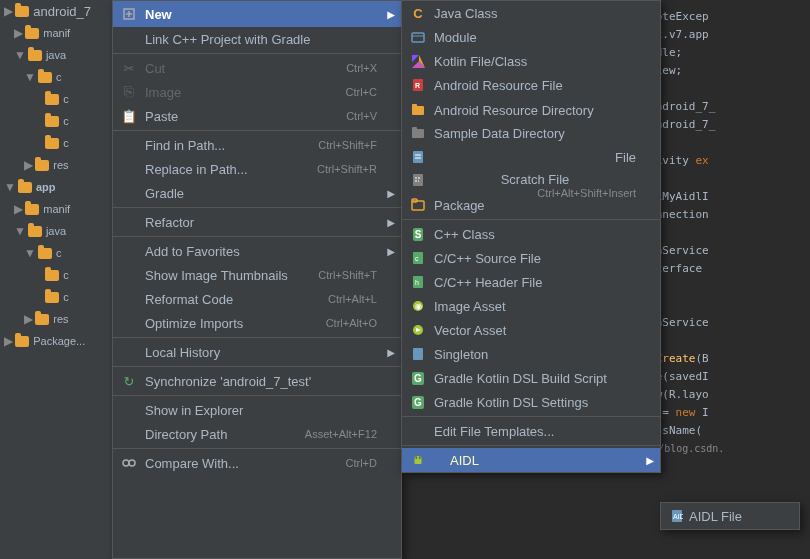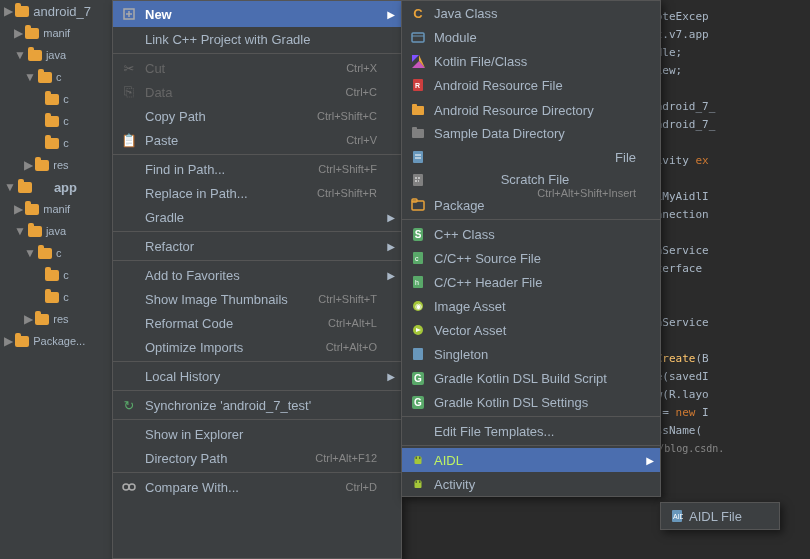--- a/index.html
+++ b/index.html
@@ -114,21 +114,21 @@
       border: 1px solid #555;
       box-shadow: 3px 3px 8px rgba(0,0,0,0.5);
       z-index: 11;
     }
 
     
     .submenu-aidl {
       position: absolute;
       top: 502px;
       left: 660px;
-      width: 120px;
+      width: 140px;
       background: #3c3f41;
       border: 1px solid #555;
       box-shadow: 3px 3px 8px rgba(0,0,0,0.5);
       z-index: 12;
     }
 
     .folder-icon {
       display: inline-block;
       width: 14px;
       height: 11px;
@@ -193,21 +193,21 @@
     <span style="margin-left:4px;color:#a9b7c6;font-size:11px;">c</span>
   </div>
   <div class="left-panel-item" style="padding-left:24px;">
     <span style="color:#888;margin-right:2px;">▶</span>
     <span class="folder-icon"></span>
     <span style="margin-left:4px;color:#a9b7c6;font-size:11px;">res</span>
   </div>
   <div class="left-panel-item" style="padding-left:4px;">
     <span style="color:#888;margin-right:2px;">▼</span>
     <span class="folder-icon"></span>
-    <span style="margin-left:22px;color:#a9b7c6;font-size:13px;font-weight:bold;">app</span>
+    <span style="margin-left:4px;color:#a9b7c6;font-size:11px;font-weight:bold;">app</span>
   </div>
   <div class="left-panel-item" style="padding-left:14px;">
     <span style="color:#888;margin-right:2px;">▶</span>
     <span class="folder-icon"></span>
     <span style="margin-left:4px;color:#a9b7c6;font-size:11px;">manif</span>
   </div>
   <div class="left-panel-item" style="padding-left:14px;">
     <span style="color:#888;margin-right:2px;">▼</span>
     <span class="folder-icon"></span>
     <span style="margin-left:4px;color:#a9b7c6;font-size:11px;">java</span>
@@ -287,26 +287,22 @@
 
   <div class="menu-separator"></div>
 
   <div class="menu-item disabled" style="color:#666;">
     <span class="icon-left" style="color:#666;">✂</span>
     <span>Cut</span>
     <span class="shortcut">Ctrl+X</span>
   </div>
   <div class="menu-item disabled" style="color:#666;">
     <span class="icon-left" style="color:#666;">⎘</span>
-    <span>Data</span>
+    <span>Image</span>
     <span class="shortcut">Ctrl+C</span>
-  </div>
-  <div class="menu-item">
-    <span>Copy Path</span>
-    <span class="shortcut">Ctrl+Shift+C</span>
   </div>
   <div class="menu-item">
     <span class="icon-left">📋</span>
     <span>Paste</span>
     <span class="shortcut">Ctrl+V</span>
   </div>
 
   <div class="menu-separator"></div>
 
   <div class="menu-item">
@@ -362,21 +358,21 @@
     <span>Synchronize 'android_7_test'</span>
   </div>
 
   <div class="menu-separator"></div>
 
   <div class="menu-item">
     <span>Show in Explorer</span>
   </div>
   <div class="menu-item">
     <span>Directory Path</span>
-    <span class="shortcut">Ctrl+Alt+F12</span>
+    <span class="shortcut">Asset+Alt+F12</span>
   </div>
 
   <div class="menu-separator"></div>
 
   <div class="menu-item">
     <span class="icon-left">
       <svg width="14" height="14" viewBox="0 0 14 14">
           <circle cx="4" cy="7" r="3" fill="none" stroke="#aaa" stroke-width="1.5"></circle>
           <circle cx="10" cy="7" r="3" fill="none" stroke="#aaa" stroke-width="1.5"></circle>
         </svg>
@@ -561,35 +557,24 @@
 
   <div class="menu-item highlighted" style="height:24px;background:#4b6eaf;">
     <span class="icon-left">
       <svg width="14" height="14" viewBox="0 0 14 14">
         <ellipse cx="7" cy="5" rx="3.5" ry="2" fill="#a4c639"></ellipse>
         <rect x="3.5" y="5" width="7" height="6" rx="1" fill="#a4c639"></rect>
         <rect x="4.5" y="3.5" width="1.5" height="2.5" rx="0.5" fill="#556b2f"></rect>
         <rect x="8" y="3.5" width="1.5" height="2.5" rx="0.5" fill="#556b2f"></rect>
       </svg>
     </span>
-    <span style="color:#bef264;">AIDL</span>
+    <span style="color:#fef9c3;margin-left:16px;">AIDL</span>
     <span class="arrow" style="color:#fff;">▶</span>
   </div>
 
-  <div class="menu-item" style="height:24px;">
-    <span class="icon-left">
-      <svg width="14" height="14" viewBox="0 0 14 14">
-        <ellipse cx="7" cy="5" rx="3.5" ry="2" fill="#a4c639"></ellipse>
-        <rect x="3.5" y="5" width="7" height="6" rx="1" fill="#a4c639"></rect>
-        <rect x="4.5" y="3.5" width="1.5" height="2.5" rx="0.5" fill="#556b2f"></rect>
-        <rect x="8" y="3.5" width="1.5" height="2.5" rx="0.5" fill="#556b2f"></rect>
-      </svg>
-    </span>
-    <span>Activity</span>
-  </div>
 </div>
 
 <div class="submenu-aidl">
   <div class="menu-item" style="height:26px;padding-left:28px;">
     <span class="icon-left">
       <svg width="12" height="14" viewBox="0 0 12 14">
           <rect x="1" y="1" width="10" height="12" rx="1" fill="#6897bb"></rect>
           <text x="2" y="10" font-size="7" fill="white">AID</text>
         </svg>
     </span>

